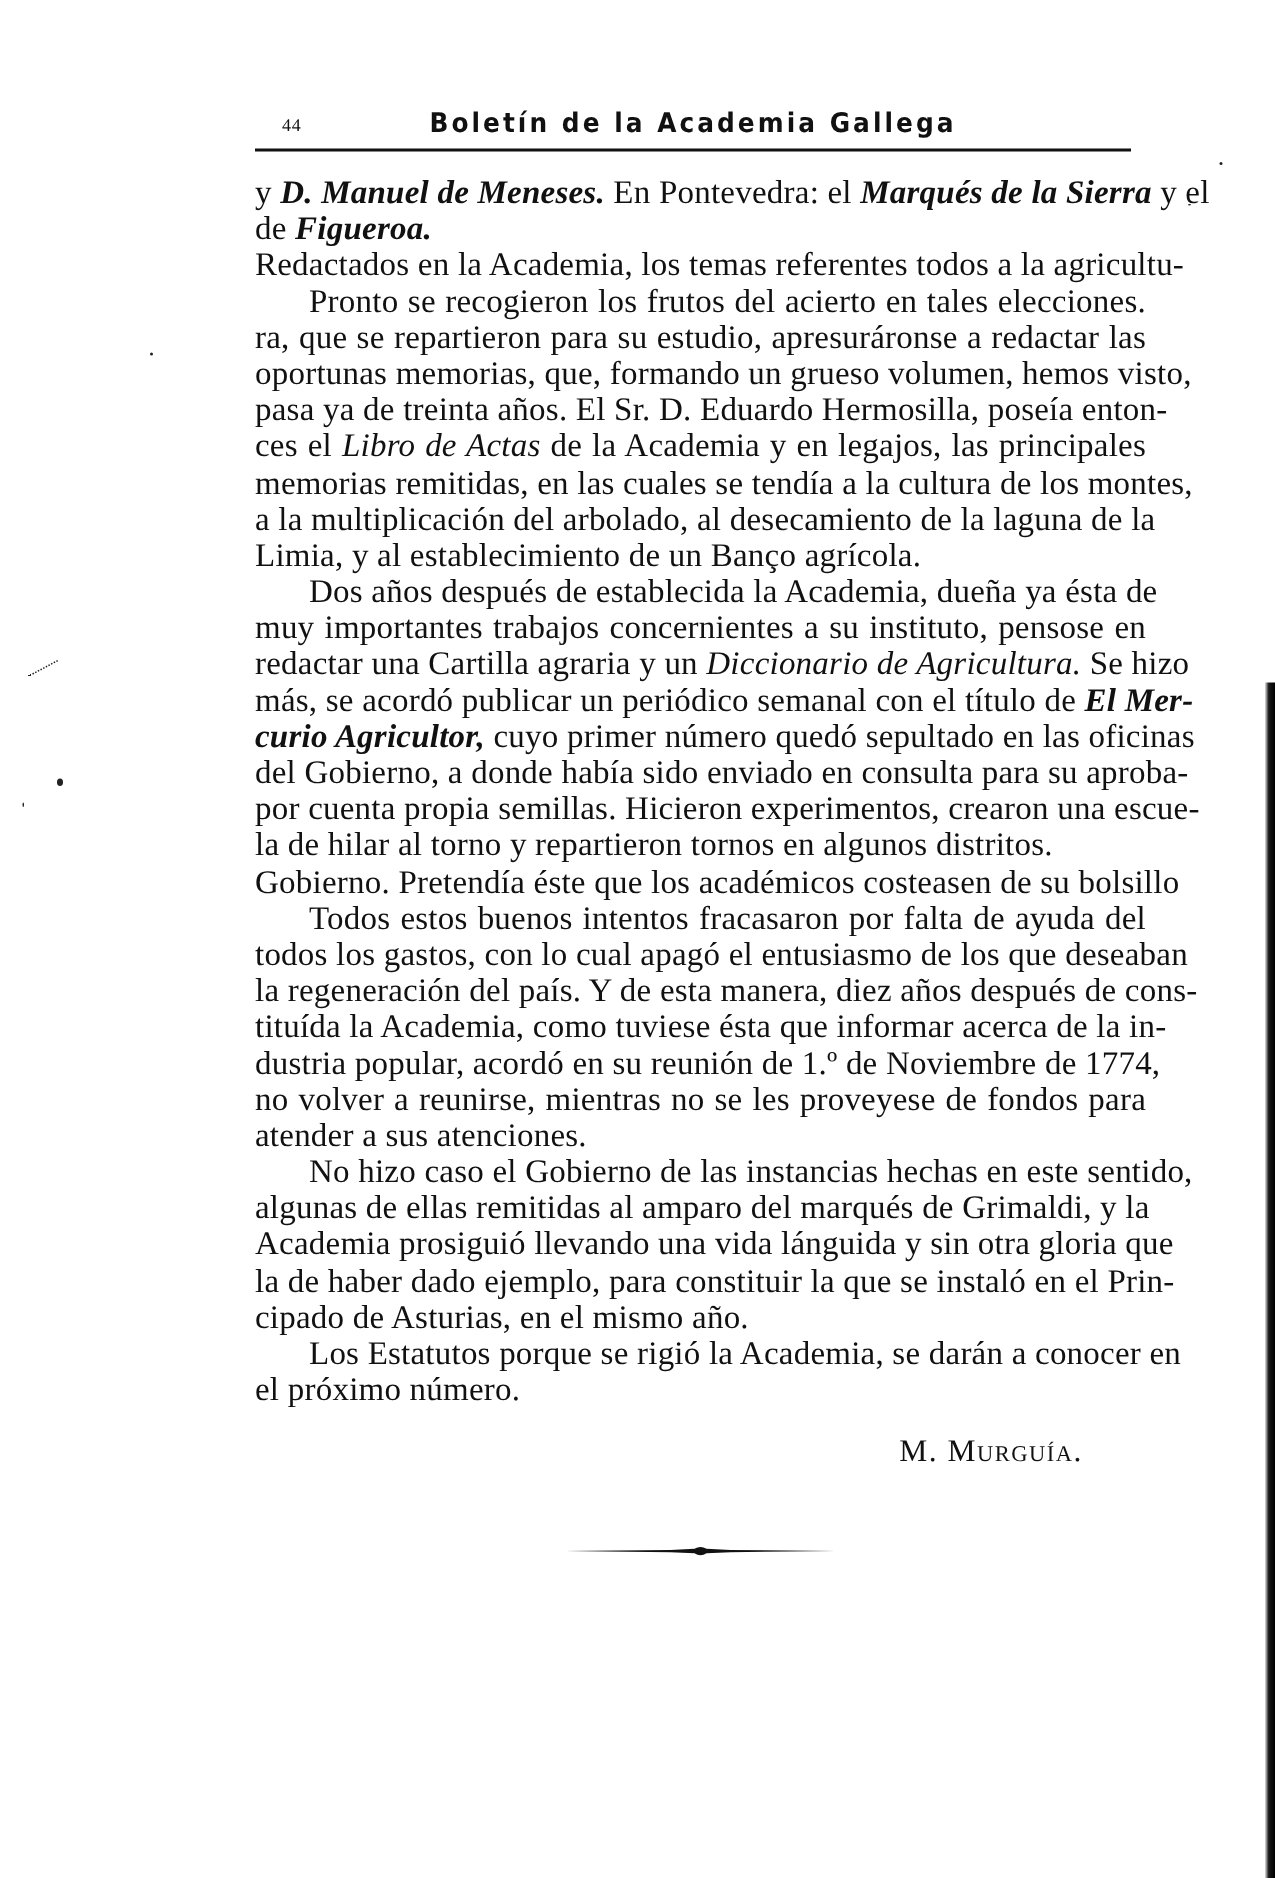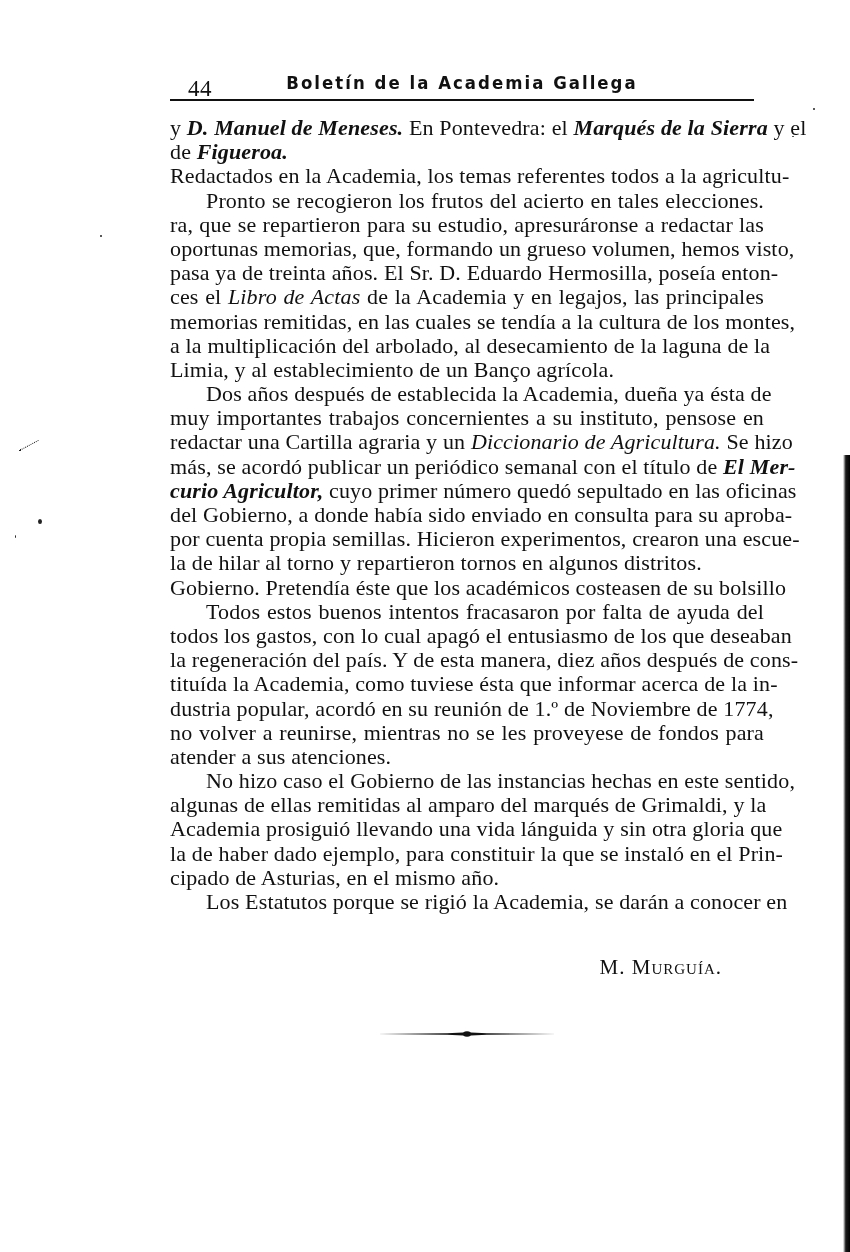--- a/index.html
+++ b/index.html
@@ -25,21 +25,21 @@
       left: 170px;
       top: 70px;
       width: 584px;
       height: 30px;
     }
     .page-number {
       position: absolute;
       left: 18px;
       top: 6px;
       font-family: "Liberation Serif", serif;
-      font-size: 23px;
+      font-size: 12px;
       letter-spacing: 0.5px;
     }
     .journal-title {
       position: absolute;
       left: 0;
       right: 0;
       top: 2px;
       text-align: center;
       font-family: "DejaVu Sans", sans-serif;
       font-weight: bold;
@@ -166,20 +166,21 @@
       <span class="line"><span>tituída la Academia, como tuviese ésta que informar acerca de la in-</span></span>
       <span class="line"><span>dustria popular, acordó en su reunión de 1.º de Noviembre de 1774,</span></span>
       <span class="line"><span>no volver a reunirse, mientras no se les proveyese de fondos para</span></span>
       <span class="line last"><span>atender a sus atenciones.</span></span>
       <span class="line indent"><span>No hizo caso el Gobierno de las instancias hechas en este sentido,</span></span>
       <span class="line"><span>algunas de ellas remitidas al amparo del marqués de Grimaldi, y la</span></span>
       <span class="line"><span>Academia prosiguió llevando una vida lánguida y sin otra gloria que</span></span>
       <span class="line"><span>la de haber dado ejemplo, para constituir la que se instaló en el Prin-</span></span>
       <span class="line last"><span>cipado de Asturias, en el mismo año.</span></span>
       <span class="line indent"><span>Los Estatutos porque se rigió la Academia, se darán a conocer en</span></span>
+      <span class="line last"><span>el próximo número.</span></span>
     </div>
 
   <div class="signature">
     <span>M.</span>
     <span class="sig-sc">Murguía.</span>
   </div>
 
   <svg class="ornament" viewBox="0 0 180 12" width="180" height="12">
     <path d="M0 6 L70 5.3 L86 4.5 Q90 2 94 4.5 L110 5.3 L180 6 L110 6.8 L94 7.5 Q90 10 86 7.5 L70 6.8 Z" fill="#111"></path>
   </svg>

